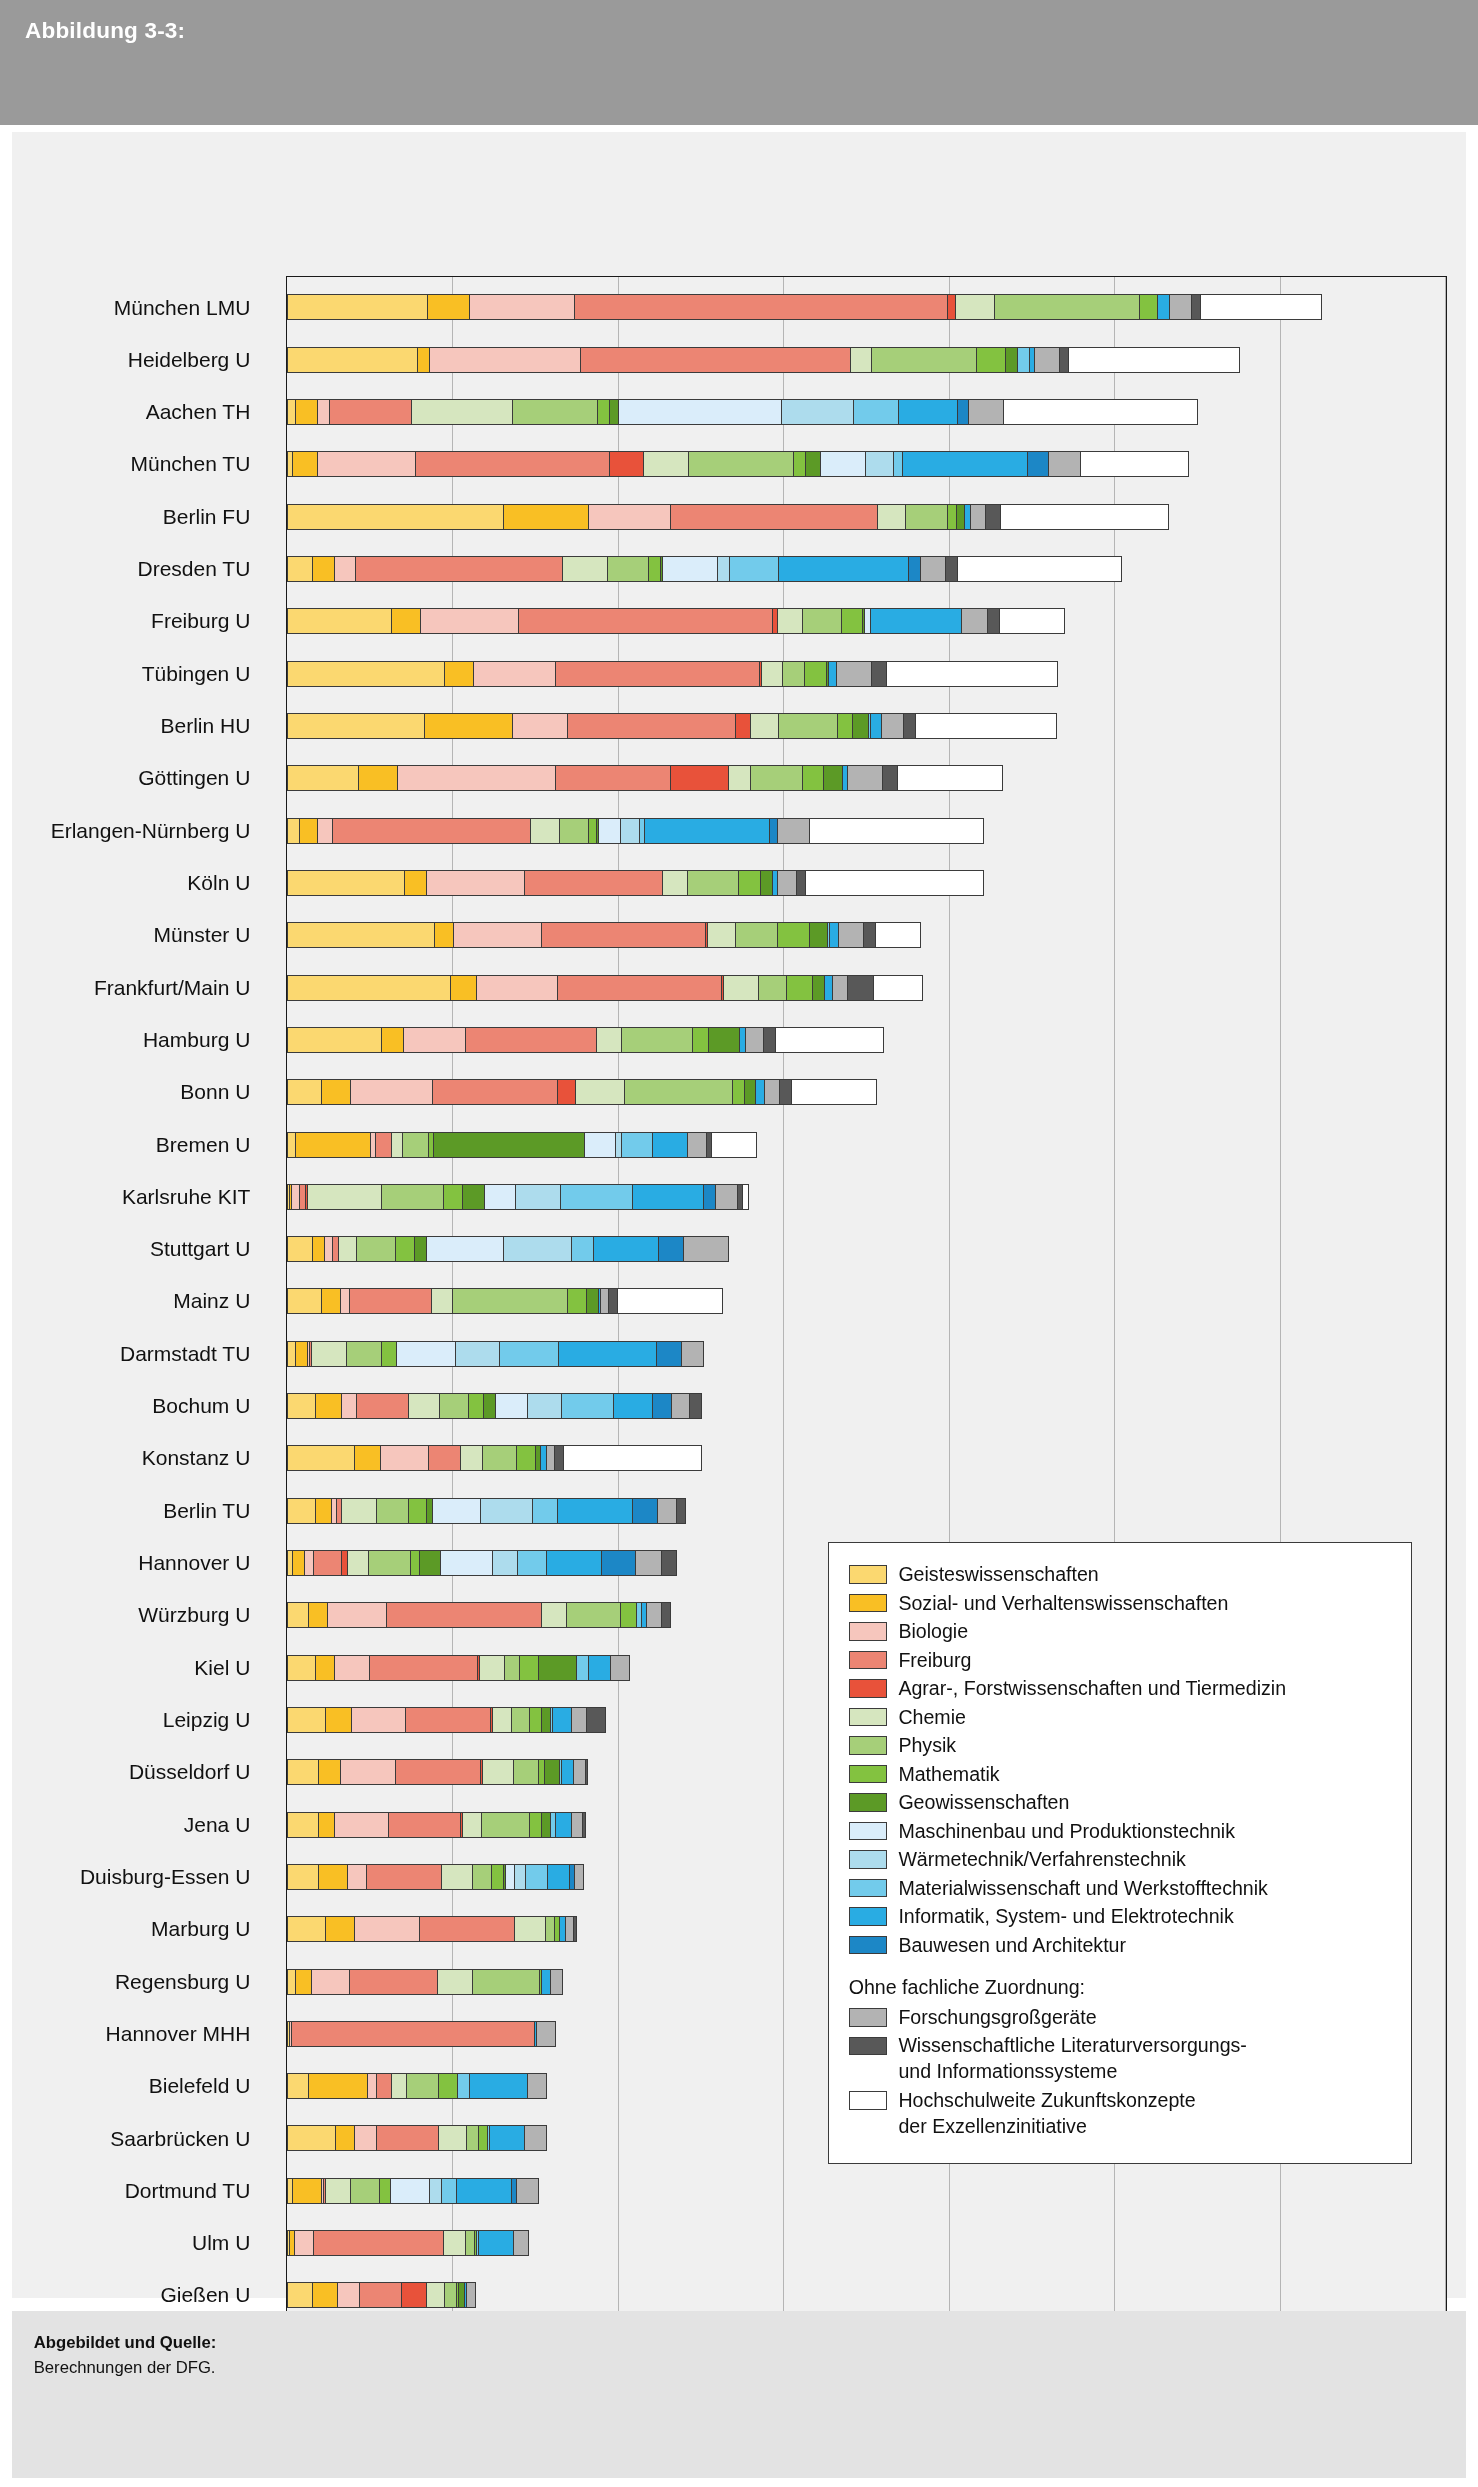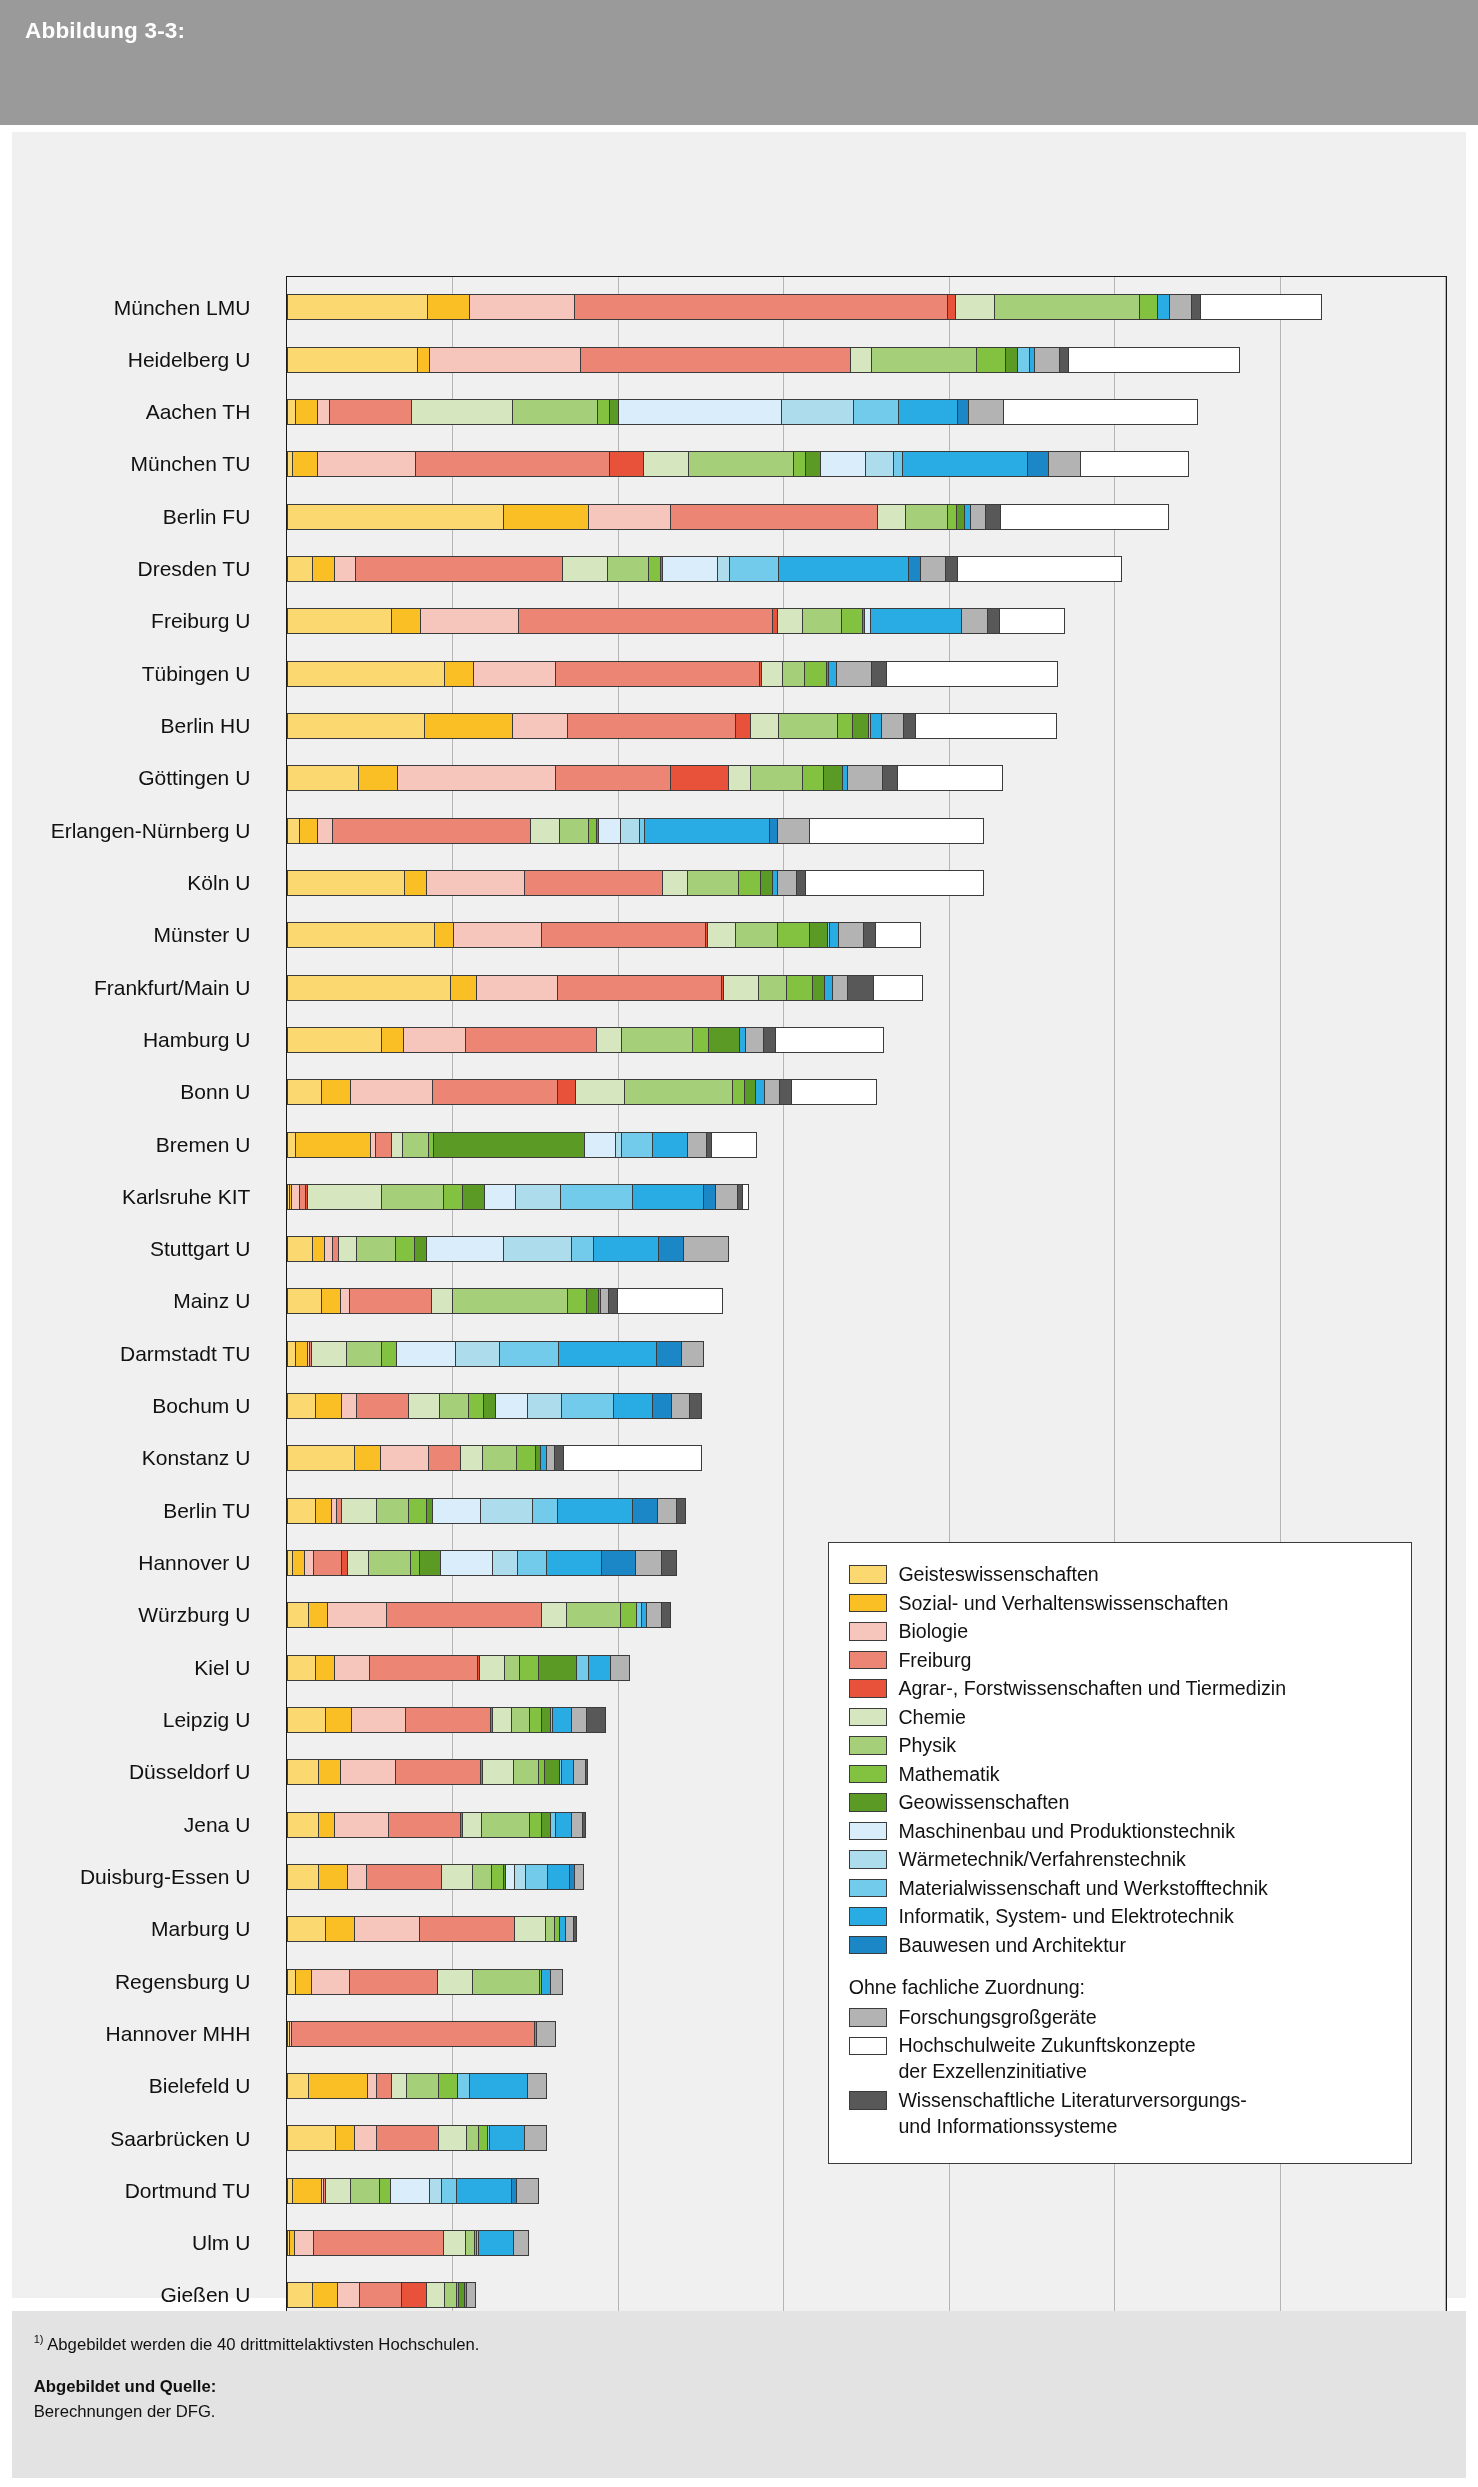--- a/index.html
+++ b/index.html
@@ -910,32 +910,31 @@
           <div class="legend-text">Bauwesen und Architektur</div>
         </div>
       </div>
     <div class="legend-group-title">Ohne fachliche Zuordnung:</div>
     <div id="legend-unassigned">
         <div class="legend-item">
           <div class="legend-sw" style="background: rgb(179, 179, 179);"></div>
           <div class="legend-text">Forschungsgroßgeräte</div>
         </div>
         <div class="legend-item">
+          <div class="legend-sw" style="background: rgb(88, 88, 88);"></div>
+          <div class="legend-text">Wissenschaftliche Literaturversorgungs-
+und Informationssysteme</div>
+        </div>
+        <div class="legend-item">
           <div class="legend-sw" style="background: rgb(255, 255, 255);"></div>
           <div class="legend-text">Hochschulweite Zukunftskonzepte
 der Exzellenzinitiative</div>
         </div>
-        <div class="legend-item">
-          <div class="legend-sw" style="background: rgb(88, 88, 88);"></div>
-          <div class="legend-text">Wissenschaftliche Literaturversorgungs-
-und Informationssysteme</div>
-        </div>
       </div>
   </div>
 
 </div>
 
 <div class="footer">
-  <div class="fn"><sup>1)</sup> <span>Abgebildet werden die 40 drittmittelaktivsten Hochschulen.</span></div>
   <div class="src-title">Abgebildet und Quelle:</div>
   <div class="src-line">Berechnungen der DFG.</div>
 </div>
 
 
 </body></html>

